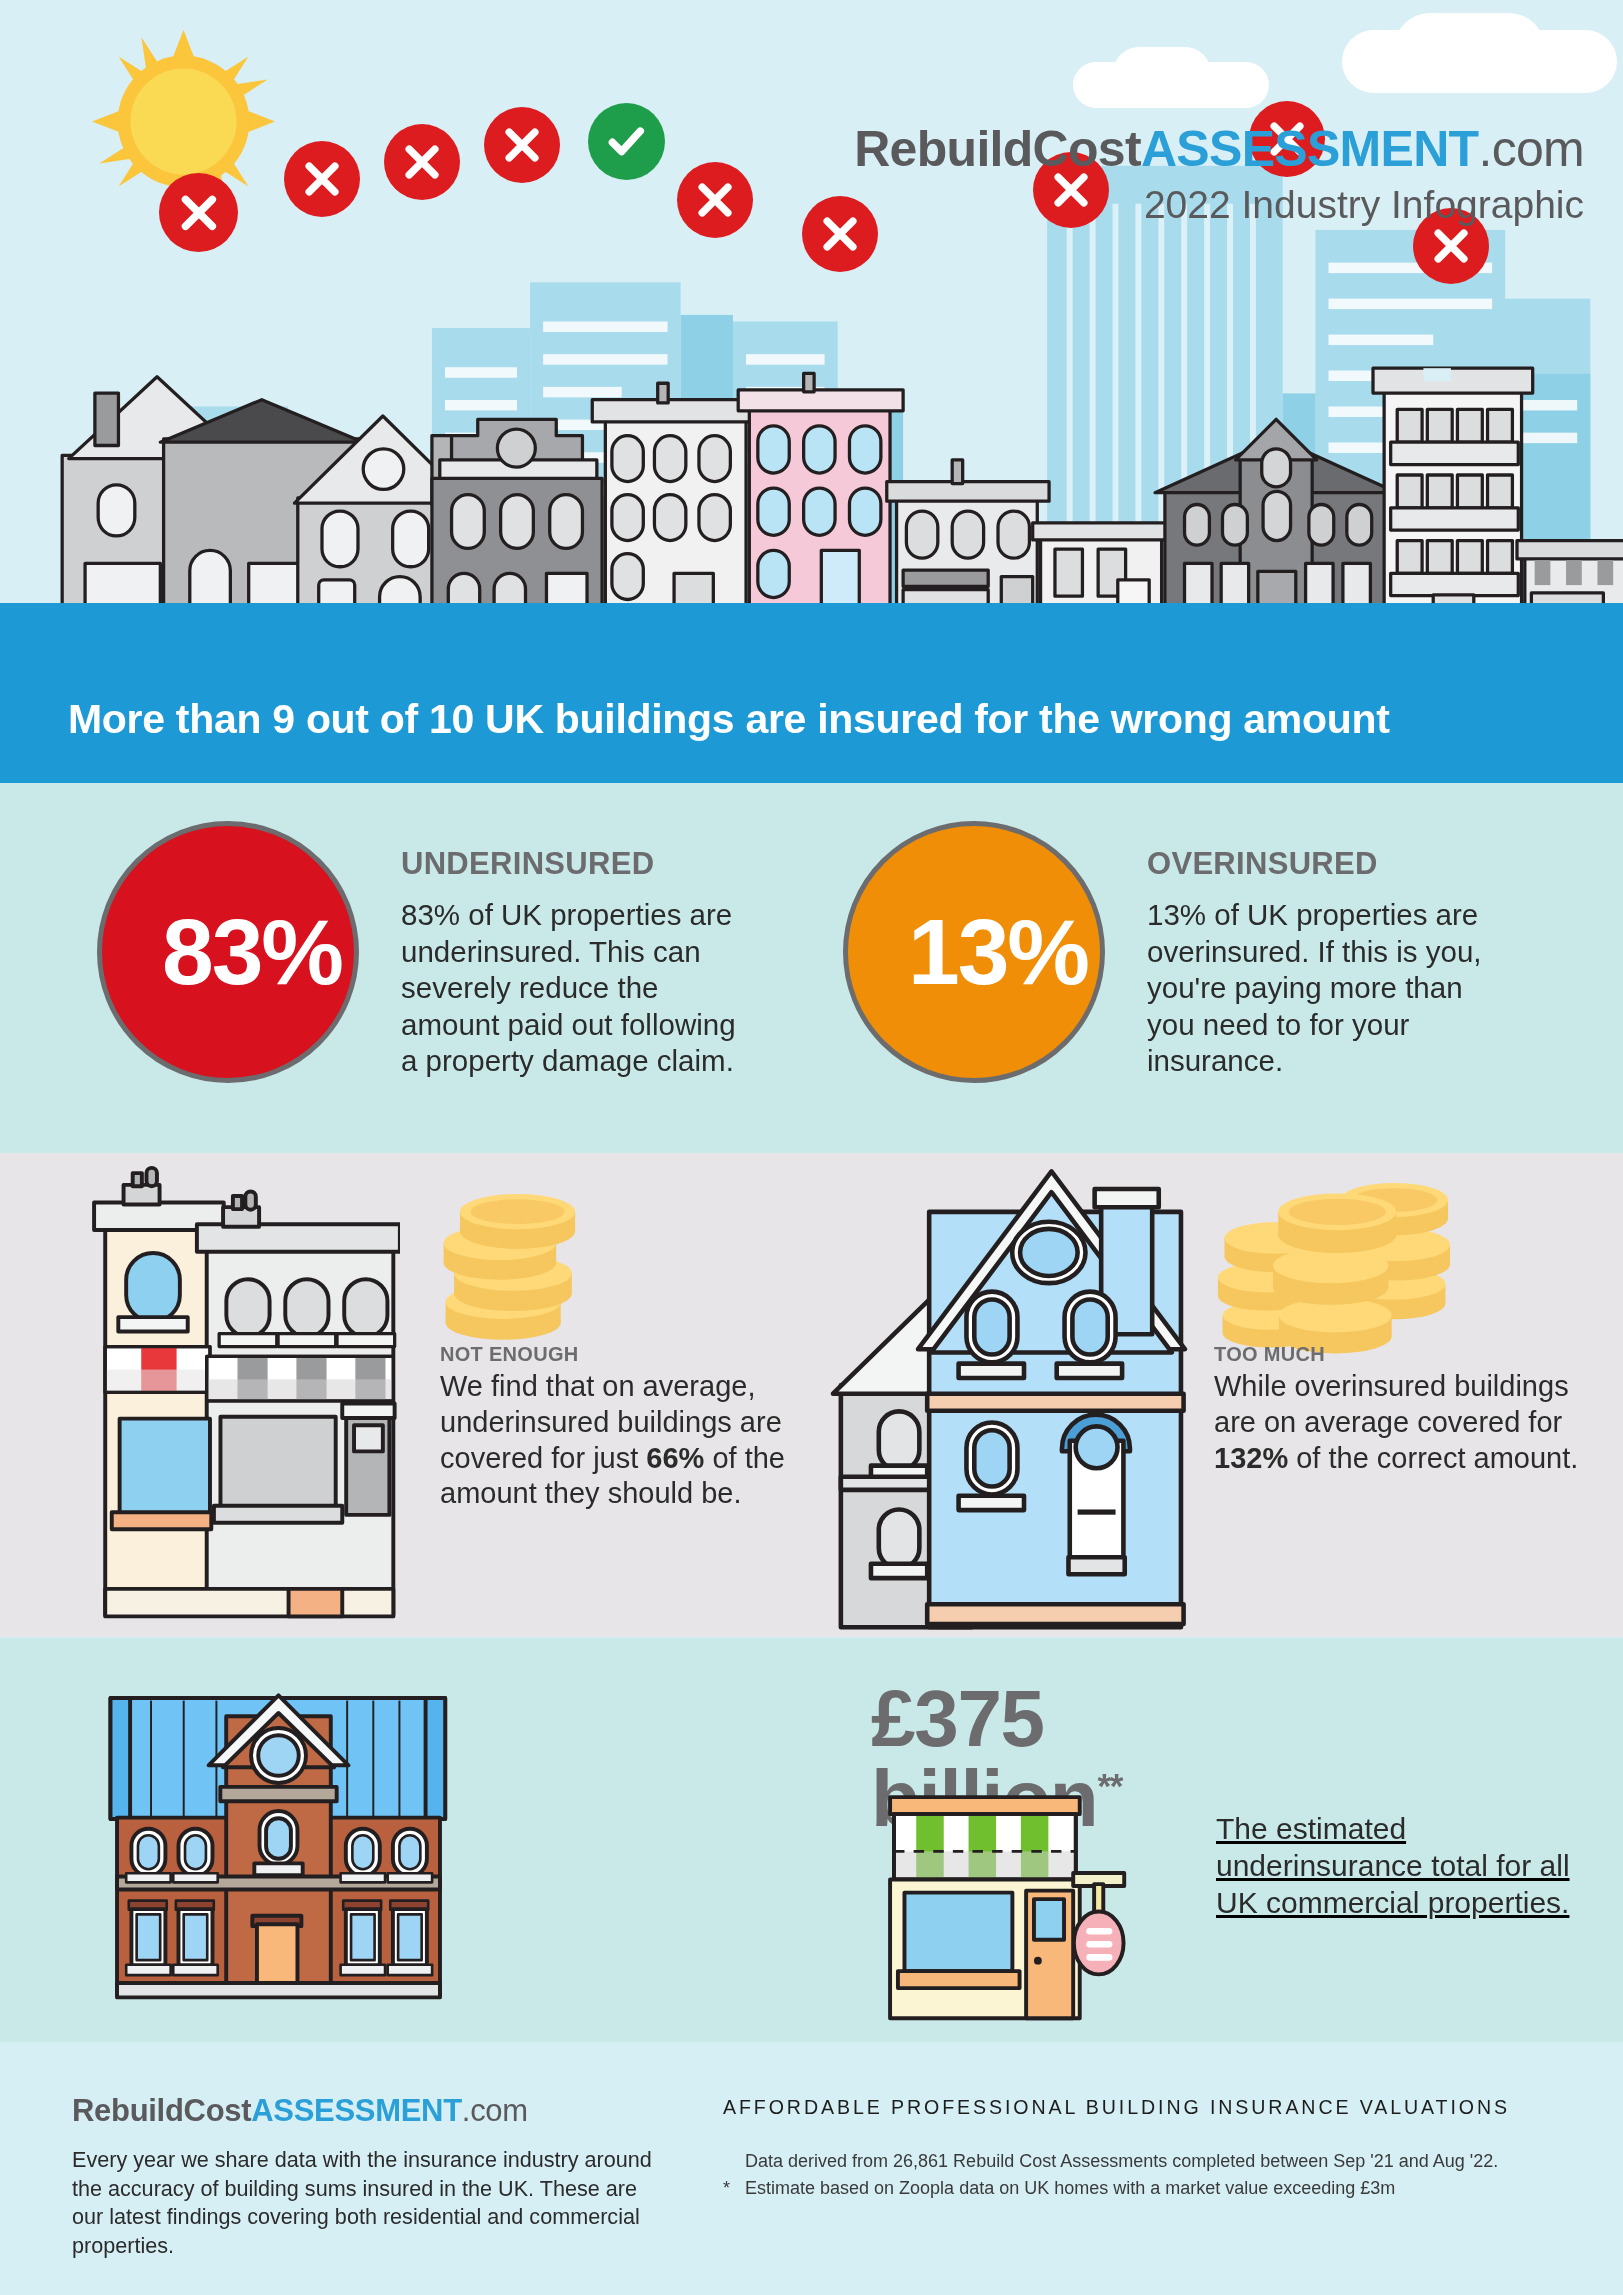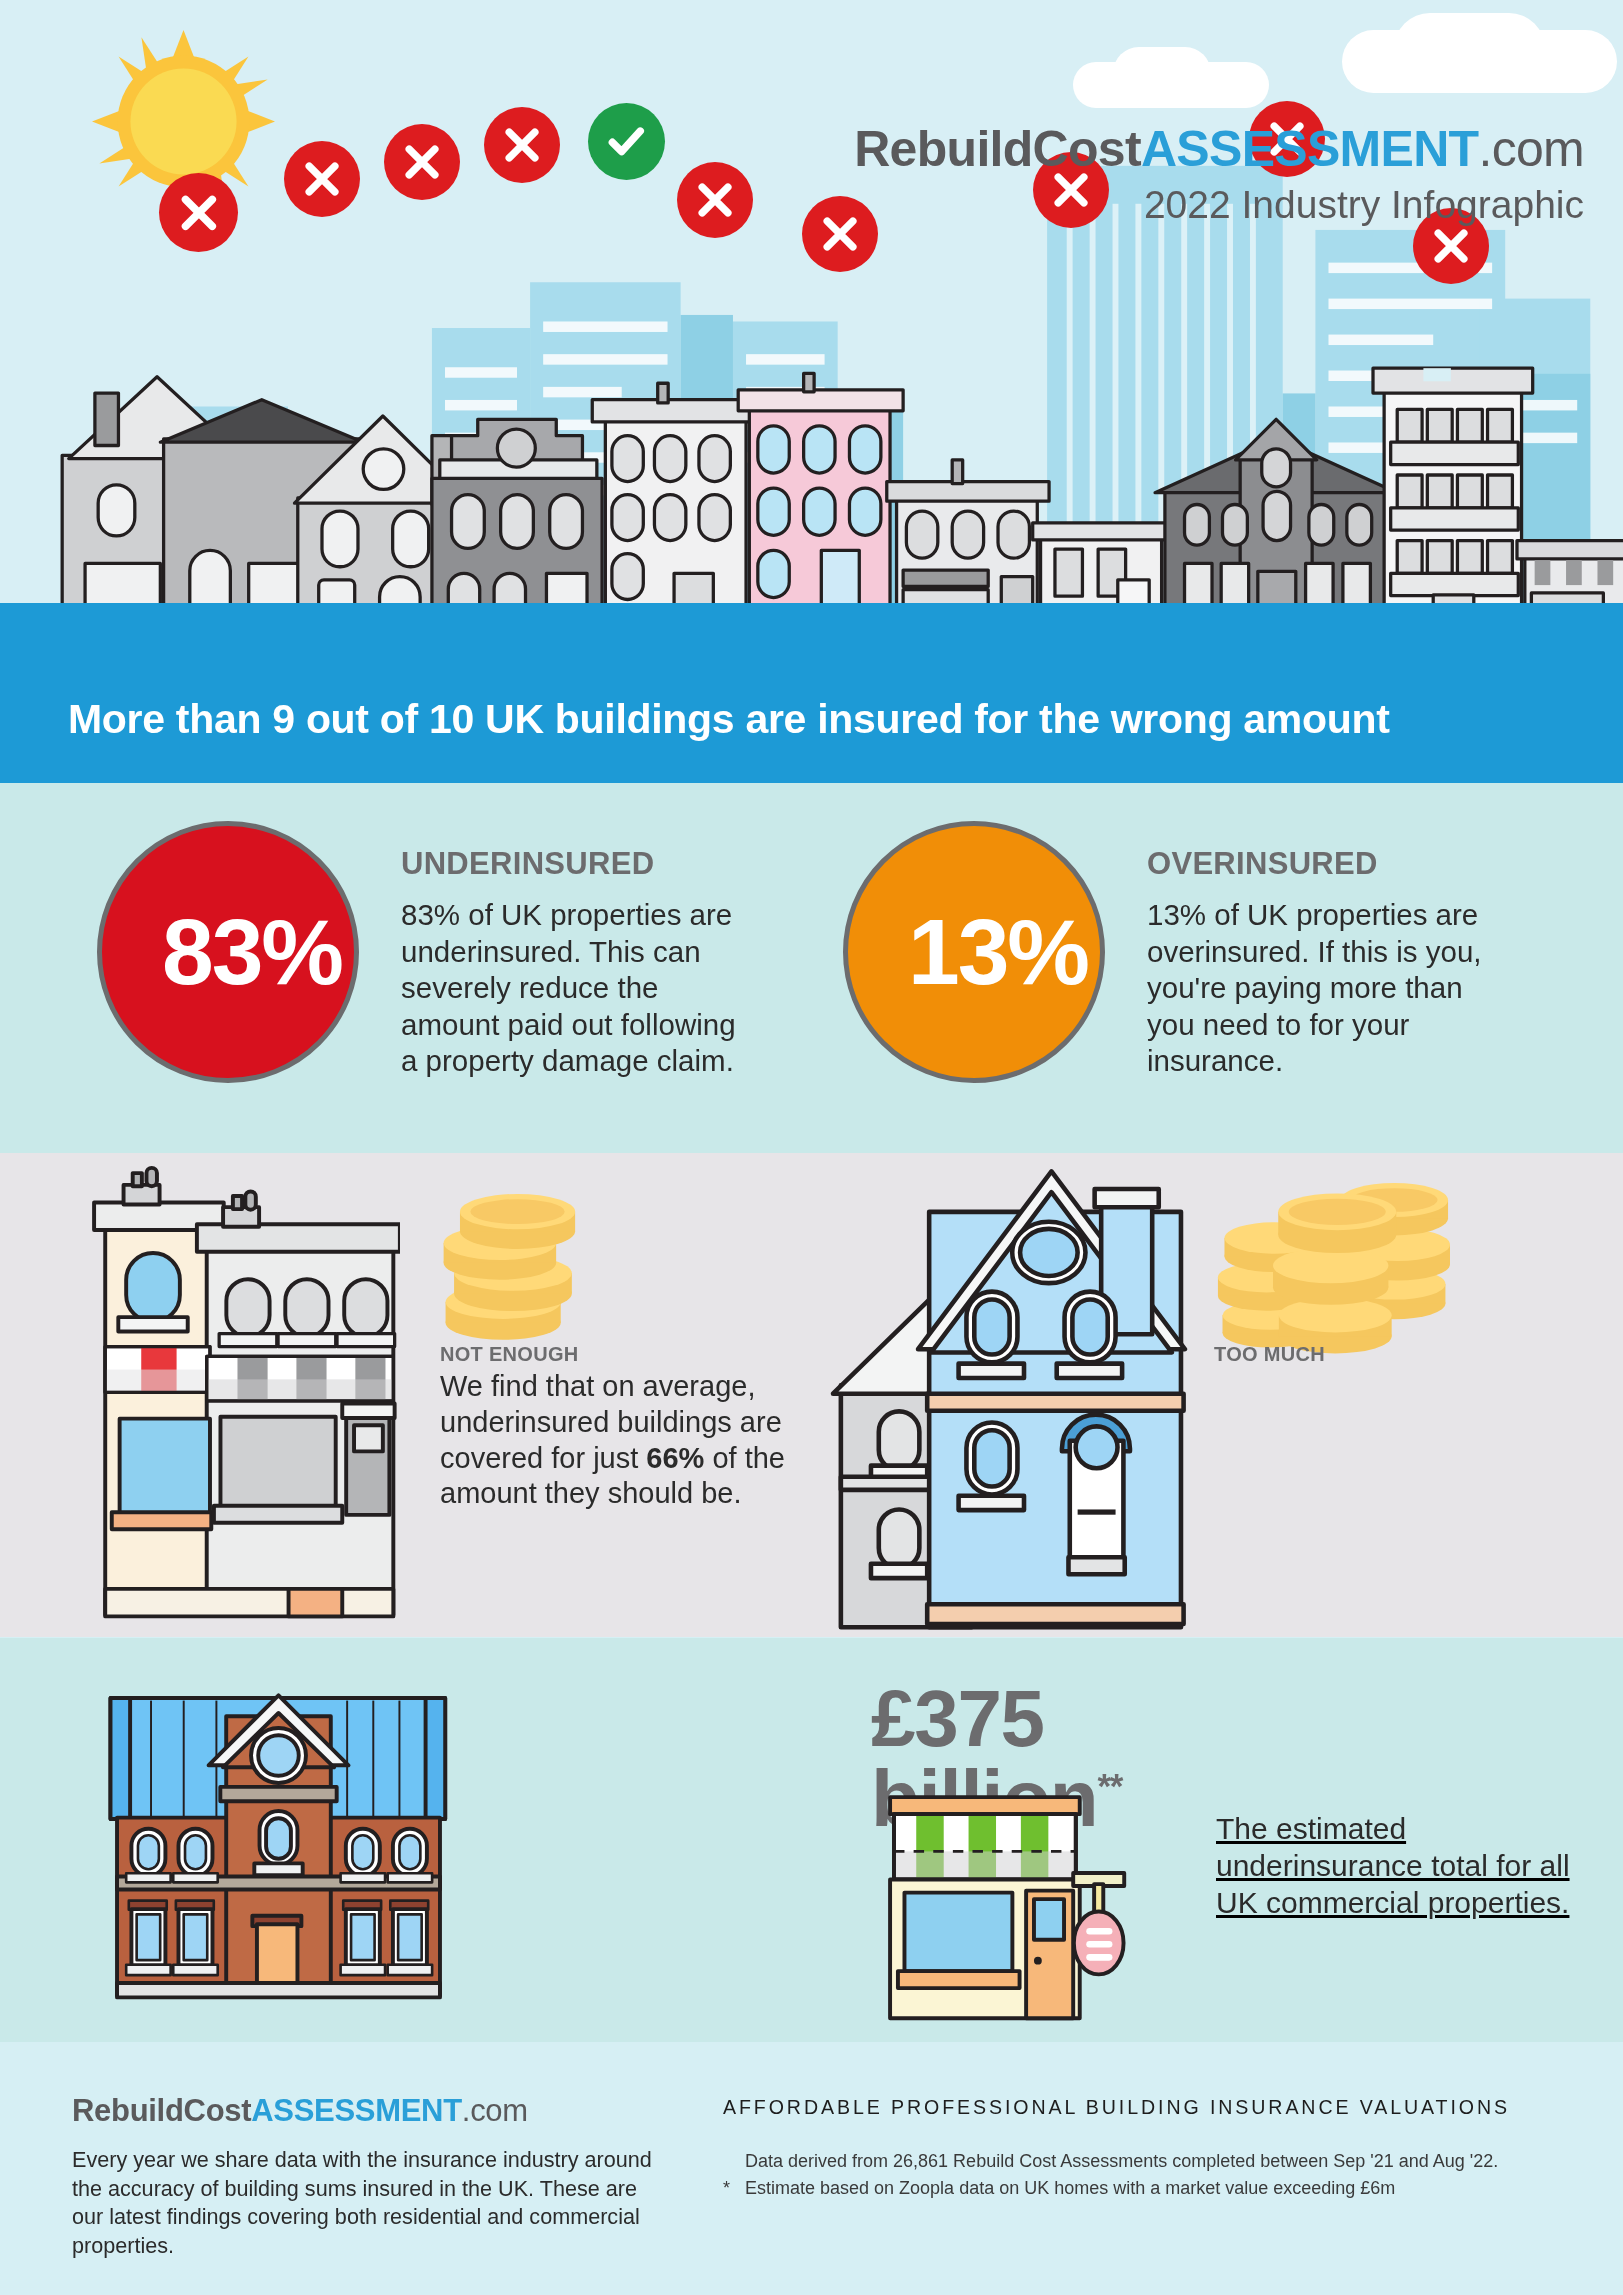--- a/index.html
+++ b/index.html
@@ -495,20 +495,21 @@
       <ellipse cx="178" cy="132" rx="88" ry="27" fill="#ffd978"></ellipse>
       <ellipse cx="188" cy="85" rx="90" ry="28" fill="#f5c75e"></ellipse>
       <rect x="98" y="50" width="180" height="35" fill="#f5c75e"></rect>
       <ellipse cx="188" cy="50" rx="90" ry="28" fill="#ffd978"></ellipse>
       <ellipse cx="188" cy="50" rx="74" ry="20" fill="#f8c965"></ellipse>
     </g>
   </svg>
 
   <div class="grey-card" style="left:1214px; top:190px; width:367px;">
     <div class="sec-head">TOO MUCH</div>
+    <div class="sec-body"><span>While overinsured buildings are on average covered for </span><b>132%</b><span> of the correct amount.</span></div>
   </div>
 </div>
 
 <div class="stats-section">
 
   <svg style="position:absolute; left:92px; top:26px; width:373px; height:353px;" viewBox="0 0 570 540">
     <g stroke="#231f20" stroke-width="6" stroke-linejoin="round">
       <rect x="28" y="52" width="512" height="185" fill="#6fc4f5"></rect>
       <rect x="28" y="52" width="30" height="185" fill="#55b3ee"></rect>
       <rect x="510" y="52" width="30" height="185" fill="#55b3ee"></rect>
@@ -621,17 +622,17 @@
 <div class="footer">
   <div style="position:absolute; left:72px; top:51px; width:589px;">
     <div class="f-brand"><span class="g">RebuildCost</span><span class="b">ASSESSMENT</span><span class="dom">.com</span></div>
     <div class="f-body">Every year we share data with the insurance industry around the accuracy of building sums insured in the UK. These are our latest findings covering both residential and commercial properties.</div>
   </div>
 
   <div style="position:absolute; left:723px; top:54px; width:871px;">
     <div class="f-tag">AFFORDABLE PROFESSIONAL BUILDING INSURANCE VALUATIONS</div>
     <div style="margin-top:29px;">
       <div class="f-note" style="padding-left:22px;"><span>Data derived from 26,861 Rebuild Cost Assessments completed between Sep '21 and Aug '22.</span></div>
-      <div class="f-note"><span class="mk">*</span><span>Estimate based on Zoopla data on UK homes with a market value exceeding £6m</span></div>
+      <div class="f-note"><span class="mk">*</span><span>Estimate based on Zoopla data on UK homes with a market value exceeding £3m</span></div>
     </div>
   </div>
 </div>
 
 
 </body></html>

